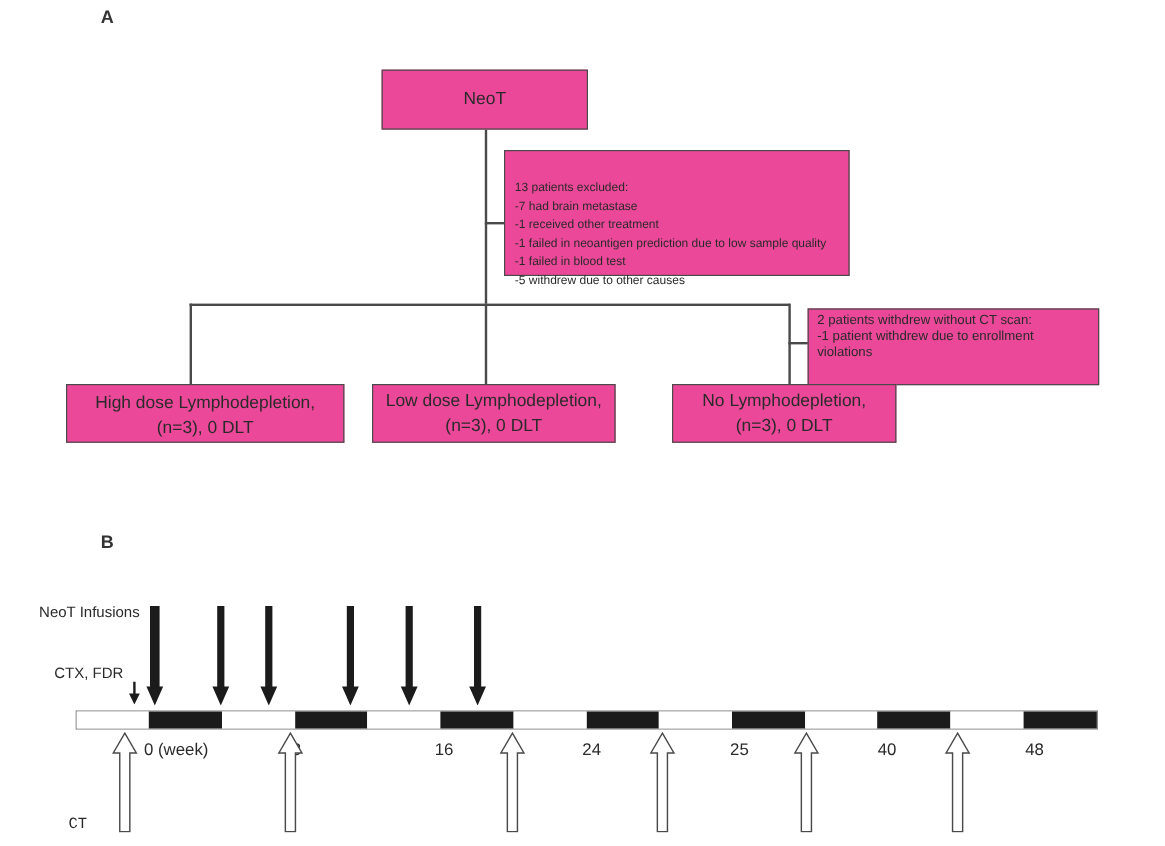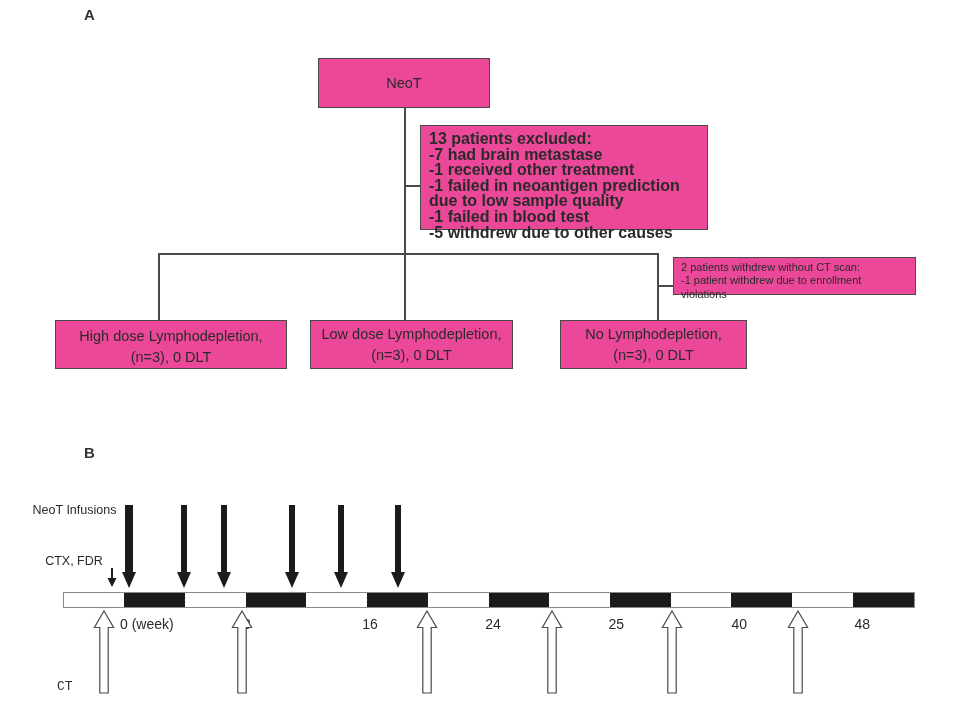--- a/index.html
+++ b/index.html
@@ -8,21 +8,21 @@
     font-family:"Liberation Sans", sans-serif; color:#2a2a2a; overflow:hidden;
   }
   .panel-label { position:absolute; font-size:15px; font-weight:bold; color:#333; }
   .fbox {
     position:absolute; border:1.5px solid #4a4a4a; background:#ec4899; box-sizing:border-box;
   }
   .center2 {
     display:flex; flex-direction:column; justify-content:center;
     text-align:center; font-size:14.5px; line-height:21px;
   }
-  .smallbox { font-size:16px; line-height:15.6px; padding:5px 8px; border-width:1px;font-weight:bold; }
+  .smallbox { font-size:10px; line-height:15.6px; padding:23px 8px; border-width:1px; }
   .smallbox2 { font-size:11px; line-height:13.8px; padding:2.5px 7px; border-width:1px; }
   .cline { position:absolute; background:#4a4a4a; }
   .blabel { position:absolute; font-size:12.5px; text-align:center; }
   .abs { position:absolute; }
   #timeline-bar {
     position:absolute; left:63px; top:592px; width:852px; height:16px;
     border:1px solid #8a8a8a; box-sizing:border-box; display:flex;
   }
   #timeline-bar .seg { flex:1 1 0; height:100%; }
   #week-labels span { position:absolute; top:616px; font-size:14px; white-space:nowrap; }
@@ -49,21 +49,21 @@
 
   <div class="fbox smallbox" style="left:420px; top:125px; width:288px; height:105px;">
     <div>13 patients excluded:</div>
     <div>-7 had brain metastase</div>
     <div>-1 received other treatment</div>
     <div>-1 failed in neoantigen prediction due to low sample quality</div>
     <div>-1 failed in blood test</div>
     <div>-5 withdrew due to other causes</div>
   </div>
 
-  <div class="fbox smallbox2" style="left:673px; top:257px; width:243px; height:38px;">
+  <div class="fbox smallbox2" style="left:673px; top:257px; width:243px; height:64px;">
     <div>2 patients withdrew without CT scan:</div>
     <div>-1 patient withdrew due to enrollment violations</div>
   </div>
 
   <div class="fbox center2" style="left:55px; top:320px; width:232px; height:49px;justify-content:flex-end;">
     <div>High dose Lymphodepletion,</div>
     <div>(n=3), 0 DLT</div>
   </div>
   <div class="fbox center2" style="left:310px; top:320px; width:203px; height:49px;">
     <div>Low dose Lymphodepletion,</div>

